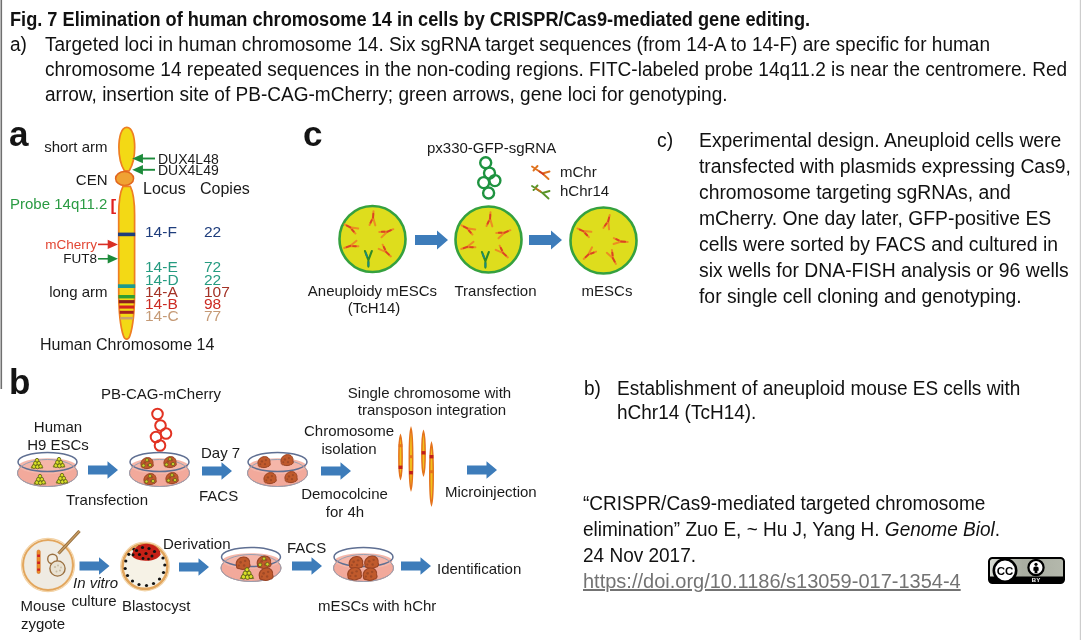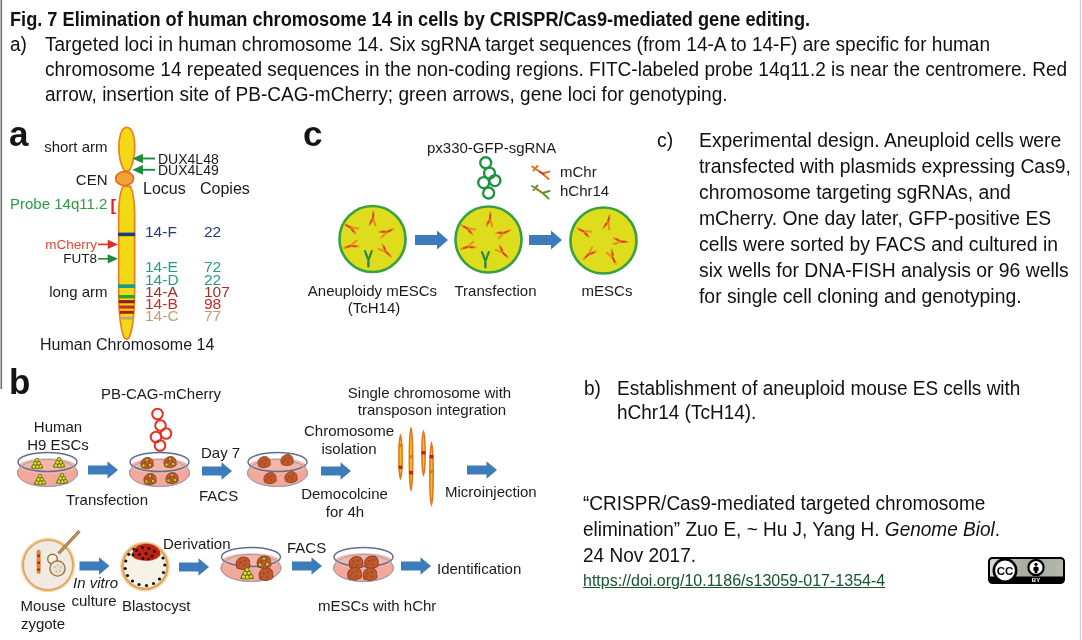--- a/index.html
+++ b/index.html
@@ -16,21 +16,21 @@
 <div class="abs sx" style="left:10px;top:31.8px;font-size:20px;line-height:24.9px;transform:scale(0.952,1);">a)</div>
 <div class="abs sx" style="left:45px;top:31.8px;font-size:20px;line-height:24.9px;transform:scale(0.952,1);">Targeted loci in human chromosome 14. Six sgRNA target sequences (from 14-A to 14-F) are specific for human<br>chromosome 14 repeated sequences in the non-coding regions. FITC-labeled probe 14q11.2 is near the centromere. Red<br>arrow, insertion site of PB-CAG-mCherry; green arrows, gene loci for genotyping.</div>
 
 <div class="abs sx" style="left:657px;top:128.2px;font-size:20px;line-height:25.9px;transform:scale(0.967,1);">c)</div>
 <div class="abs sx" style="left:699px;top:128.2px;font-size:20px;line-height:25.9px;transform:scale(0.967,1);">Experimental design. Aneuploid cells were<br>transfected with plasmids expressing Cas9,<br>chromosome targeting sgRNAs, and<br>mCherry. One day later, GFP-positive ES<br>cells were sorted by FACS and cultured in<br>six wells for DNA-FISH analysis or 96 wells<br>for single cell cloning and genotyping.</div>
 
 <div class="abs sx" style="left:584px;top:375.9px;font-size:20px;line-height:24.5px;transform:scale(0.95,1);">b)</div>
 <div class="abs sx" style="left:617px;top:375.9px;font-size:20px;line-height:24.5px;transform:scale(0.95,1);">Establishment of aneuploid mouse ES cells with<br>hChr14 (TcH14).</div>
 
 <div class="abs sx" style="left:583px;top:490px;font-size:20px;line-height:26px;transform:scale(0.95,1);">“CRISPR/Cas9-mediated targeted chromosome<br>elimination” Zuo E, ~ Hu J, Yang H. <i>Genome Biol</i>.<br>24 Nov 2017.</div>
-<div class="abs sx" style="left:583px;top:568.3px;font-size:16px;line-height:26px;color:#14532d;text-decoration:underline;">https://doi.org/10.1186/s13059-017-1354-4</div>
+<div class="abs sx" style="left:583px;top:568.3px;font-size:20px;line-height:26px;color:#737373;text-decoration:underline;">https://doi.org/10.1186/s13059-017-1354-4</div>
 
 <svg class="abs" style="left:988px;top:557px;" width="77" height="27" viewBox="0 0 77 27">
   <defs>
       <linearGradient id="ccg" x1="0" y1="0" x2="1" y2="0">
     <stop offset="0" stop-color="#d9dcd4"></stop>
         <stop offset="0.45" stop-color="#a9ada1"></stop>
         <stop offset="1" stop-color="#b4b8ac"></stop>
   </linearGradient>
     </defs>
   <rect x="1" y="1" width="75" height="25" rx="3.5" fill="url(#ccg)" stroke="#000" stroke-width="2"></rect>

